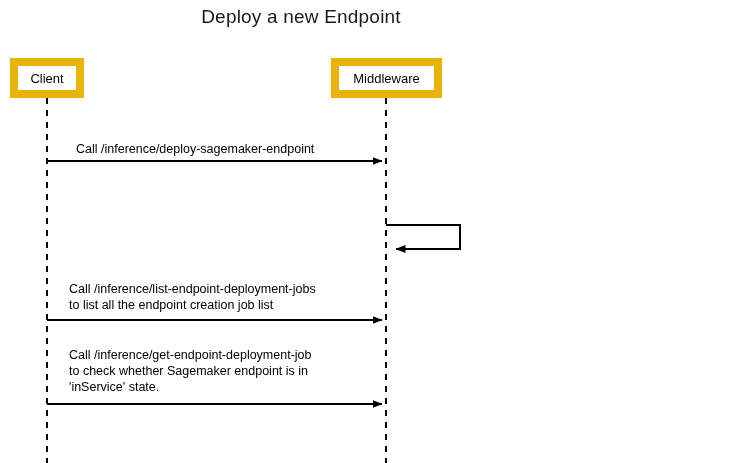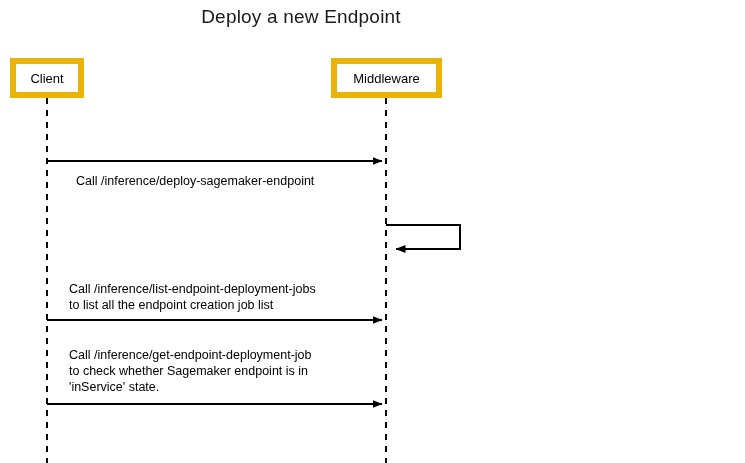--- a/index.html
+++ b/index.html
@@ -24,21 +24,21 @@
     top: 6px;
     width: 602px;
     text-align: center;
     font-size: 19px;
     color: #1a1a1a;
     letter-spacing: 0.2px;
   }
   .lifeline-box {
     position: absolute;
     box-sizing: border-box;
-    border: 6px solid #eab308;
+    border: 8px solid #eab308;
     background: #ffffff;
     display: flex;
     align-items: center;
     justify-content: center;
     font-size: 13px;
     color: #000000;
   }
   .msg-label {
     position: absolute;
     font-size: 12.5px;
@@ -62,21 +62,21 @@
   <div class="diagram-title">Deploy a new Endpoint</div>
 
   <div class="lifeline-box" style="left:10px; top:58px; width:74px; height:40px;">
     <span>Client</span>
   </div>
 
   <div class="lifeline-box" style="left:331px; top:58px; width:111px; height:40px;text-align:center;">
     <span>Middleware</span>
   </div>
 
-  <div class="msg-label" style="left:76px; top:141px;margin-top:32px;">Call /inference/deploy-sagemaker-endpoint</div>
+  <div class="msg-label" style="left:76px; top:141px;">Call /inference/deploy-sagemaker-endpoint</div>
 
 
   <div class="msg-label" style="left:69px; top:281px;">Call /inference/list-endpoint-deployment-jobs
 to list all the endpoint creation job list</div>
 
   <div class="msg-label" style="left:69px; top:347px;">Call /inference/get-endpoint-deployment-job
 to check whether Sagemaker endpoint is in
 'inService' state.</div>
 
   <svg class="overlay" viewBox="0 0 745 463">

